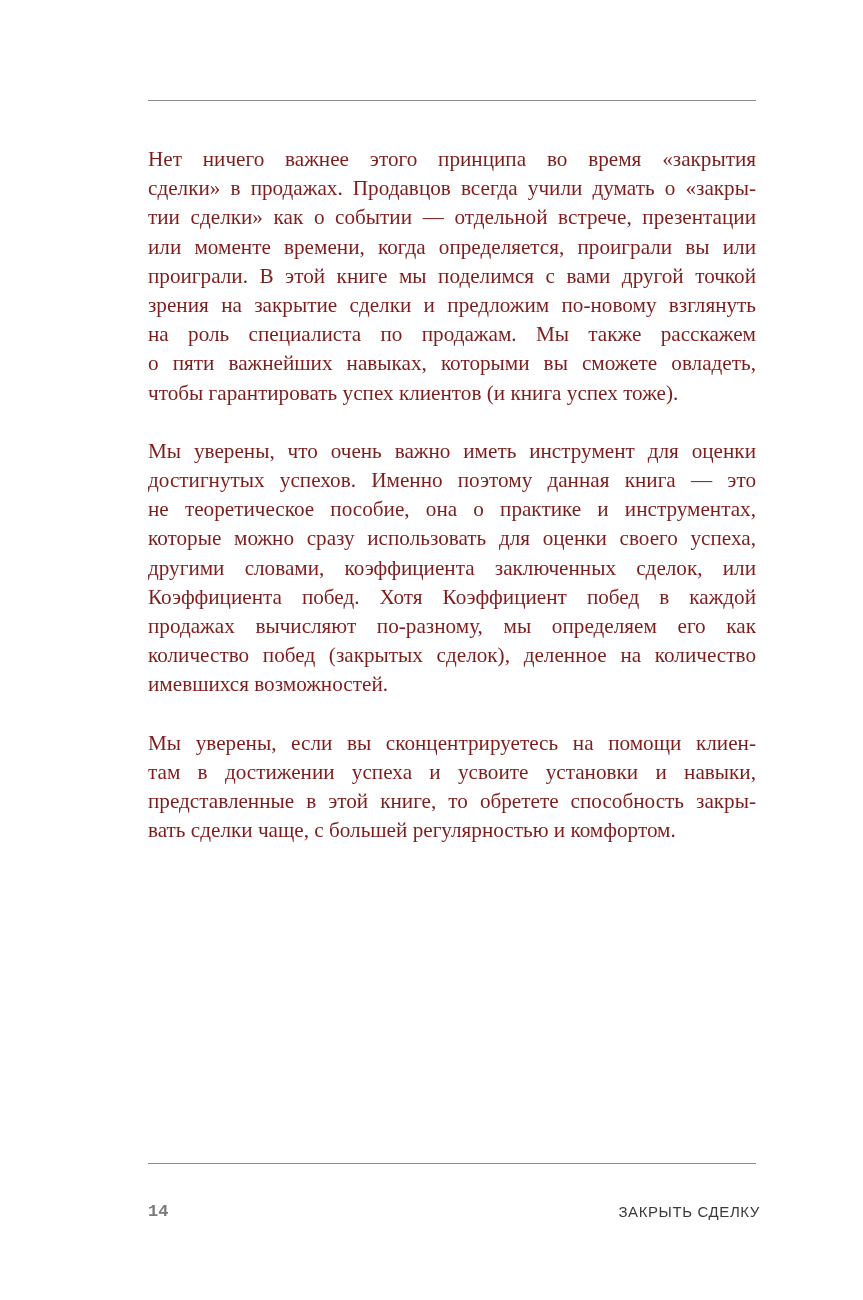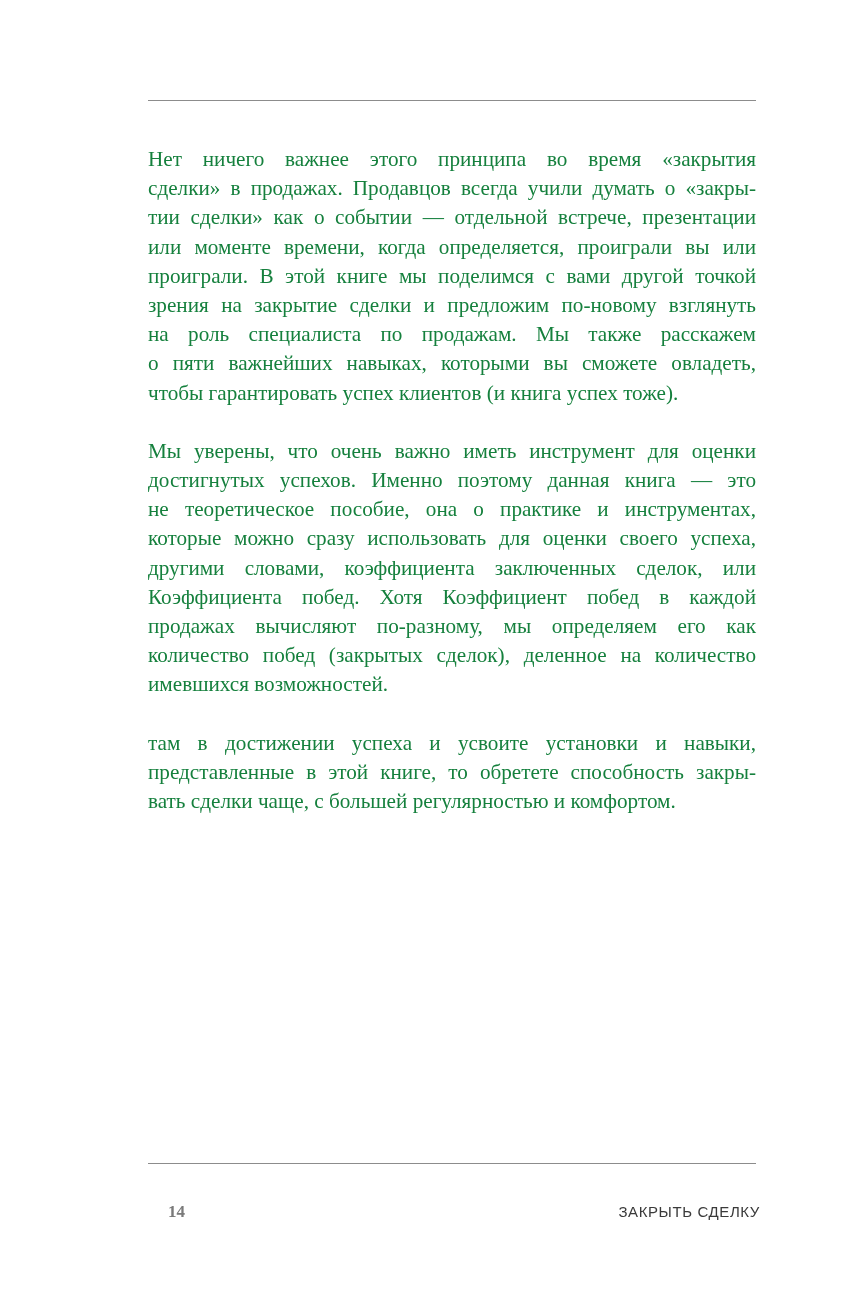--- a/index.html
+++ b/index.html
@@ -24,45 +24,44 @@
     .rule-bottom { top: 1163px; }
 
     .text-block {
       position: absolute;
       left: 148px;
       top: 145px;
       width: 608px;
       font-family: "Liberation Serif", "DejaVu Serif", serif;
       font-size: 21.2px;
       line-height: 29.2px;
-      color: #15803d;
+      color: #7f1d1d;
     }
     .para {
       margin: 0 0 29.2px 0;
     }
     .line {
       display: block;
       text-align: justify;
       text-align-last: justify;
       white-space: nowrap;
       height: 29.2px;
     }
     .line.last {
       text-align-last: left;
     }
 
     .page-number {
       position: absolute;
       left: 148px;
       top: 1202px;
-      font-family: Liberation Serif, serif;
+      font-family: Liberation Mono, monospace;
       font-weight: bold;
       font-size: 17px;
       color: #7a7a7a;
-      margin-left: 20px;
     }
     .running-title {
       position: absolute;
       right: 103px;
       top: 1203px;
       font-family: "Liberation Sans", "DejaVu Sans", sans-serif;
       font-size: 15px;
       letter-spacing: 0.6px;
       color: #3a3a3a;
     }
@@ -89,20 +88,21 @@
     <span class="line">достигнутых успехов. Именно поэтому данная книга — это</span>
     <span class="line">не теоретическое пособие, она о практике и инструментах,</span>
     <span class="line">которые можно сразу использовать для оценки своего успеха,</span>
     <span class="line">другими словами, коэффициента заключенных сделок, или</span>
     <span class="line">Коэффициента побед. Хотя Коэффициент побед в каждой</span>
     <span class="line">продажах вычисляют по-разному, мы определяем его как</span>
     <span class="line">количество побед (закрытых сделок), деленное на количество</span>
     <span class="line last">имевшихся возможностей.</span>
   </p>
   <p class="para">
+    <span class="line">Мы уверены, если вы сконцентрируетесь на помощи клиен-</span>
     <span class="line">там в достижении успеха и усвоите установки и навыки,</span>
     <span class="line">представленные в этой книге, то обретете способность закры-</span>
     <span class="line last">вать сделки чаще, с большей регулярностью и комфортом.</span>
   </p>
 </div>
 
 <div class="rule rule-bottom"></div>
 
 <div class="page-number">14</div>
 <div class="running-title">ЗАКРЫТЬ СДЕЛКУ</div>

